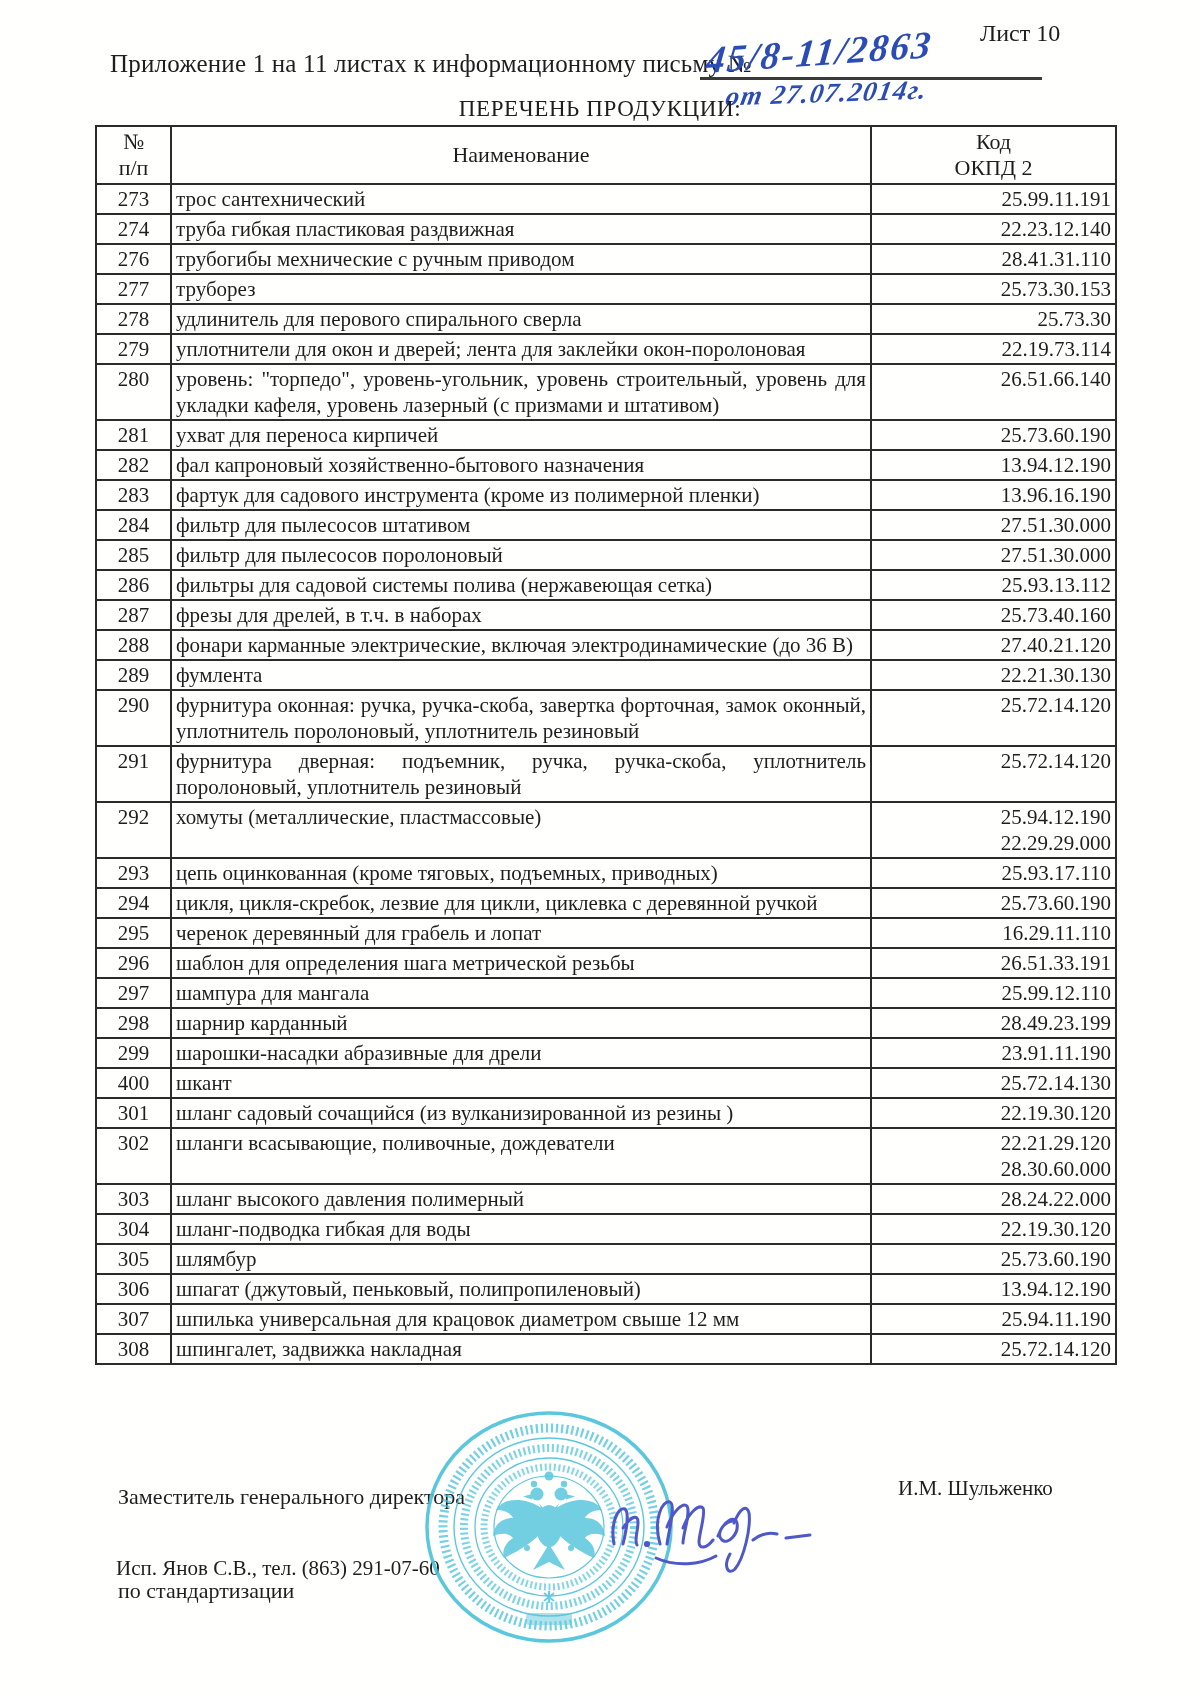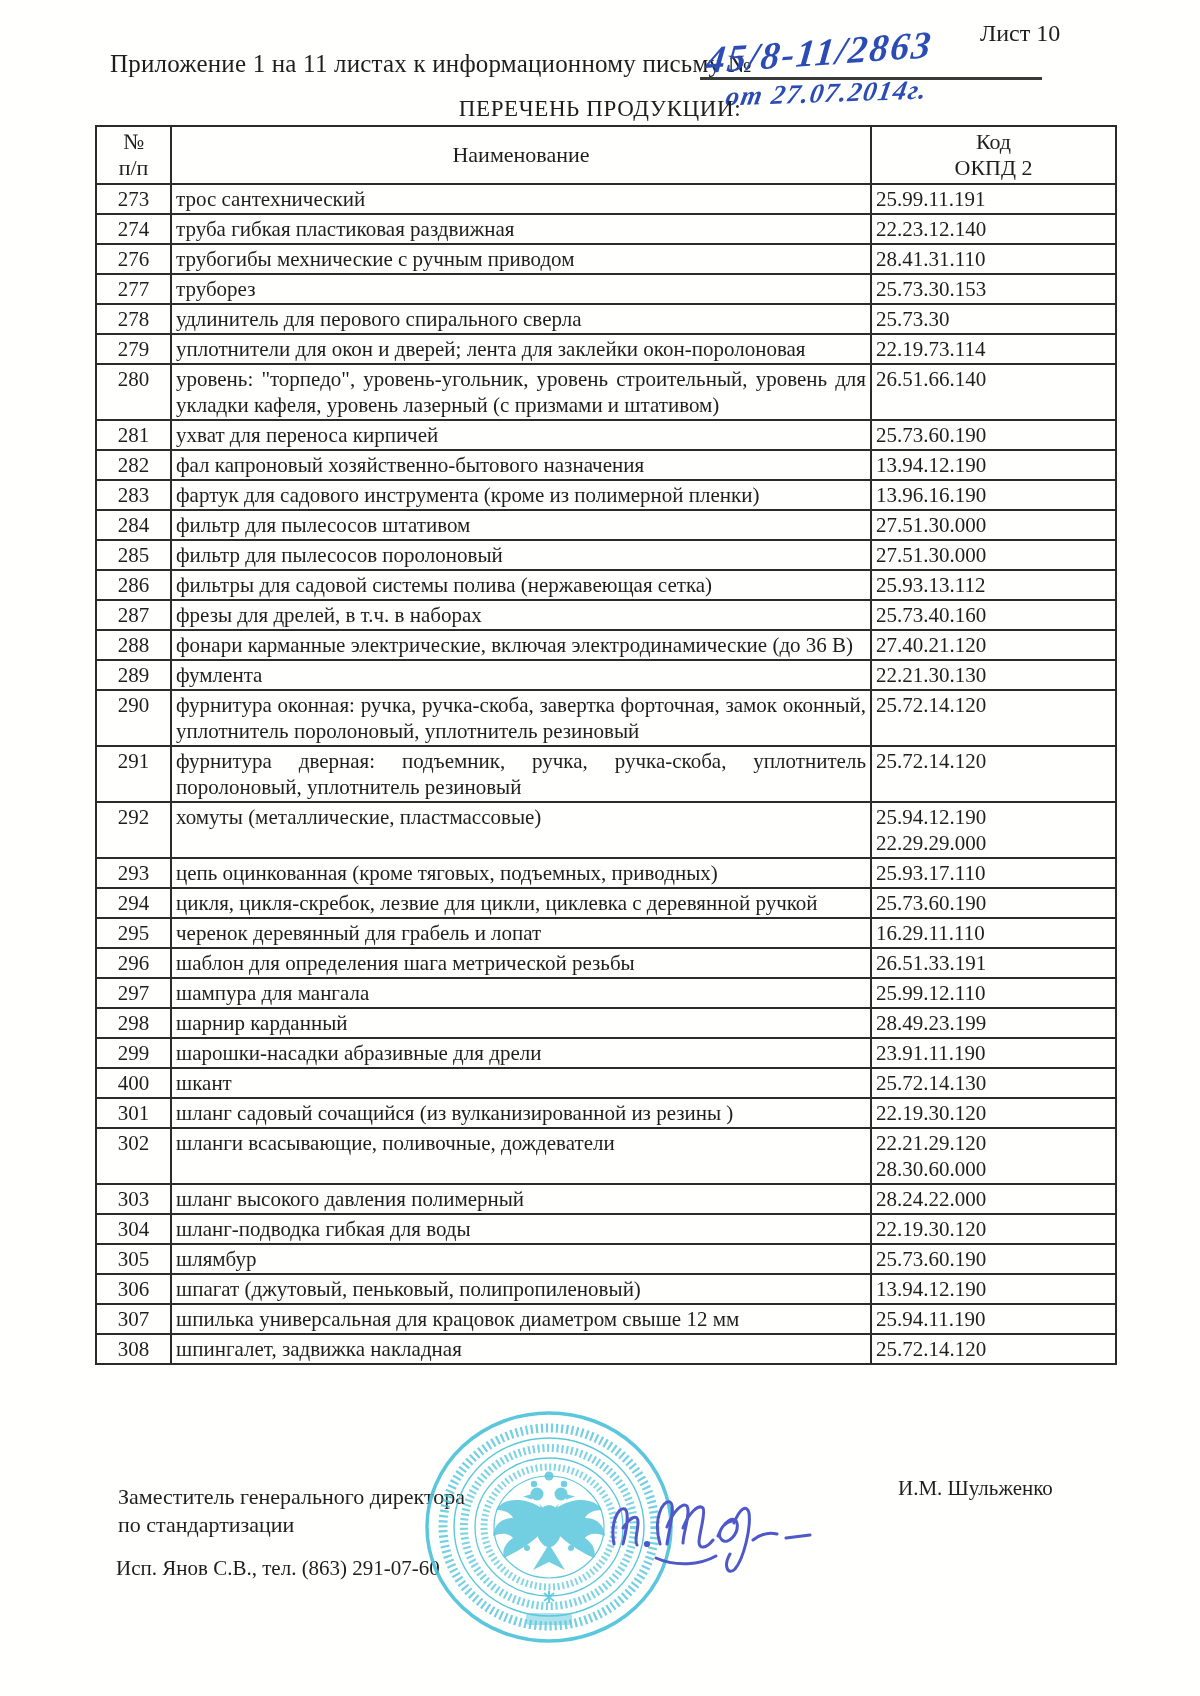--- a/index.html
+++ b/index.html
@@ -79,24 +79,24 @@
     padding: 1px;
   }
   table.products td {
     font-size: 21px;
     line-height: 26px;
     vertical-align: top;
     padding: 1px 4px;
   }
   td.cell-num { text-align: center; padding: 1px 2px; font-size: 22px; }
   td.cell-name { text-align: justify; padding: 1px 16px 1px 12px; }
-  td.cell-code { text-align: left; }
+  td.cell-code { text-align: right; }
   .footer-text { position: absolute; font-size: 22px; }
   .pos-line1 { left: 118px; top: 1484px; }
-  .pos-line2 { left: 118px; top: 1512px; }
+  .pos-line2 { left: 118px; top: 1578px; }
   .signer-name { left: 898px; top: 1476px; font-size: 21px; }
   .executor-line { left: 116px; top: 1556px; font-size: 21px; }
   .stamp-svg { position: absolute; left: 420px; top: 1300px; opacity: 0.88; }
   .signature-svg { position: absolute; left: 598px; top: 1478px; }
 </style>
 </head>
 <body>
 
 <div class="page">
 

